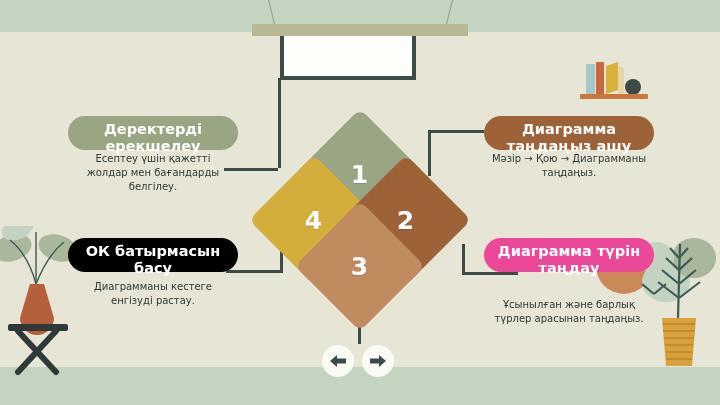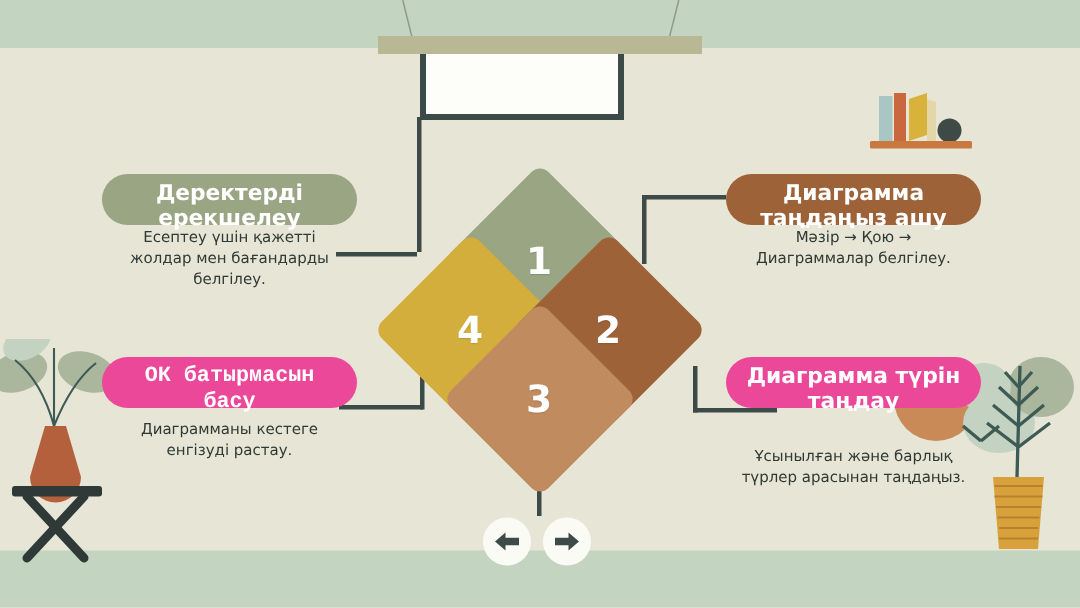--- a/index.html
+++ b/index.html
@@ -37,21 +37,21 @@
   .pill{
     display:block;border-radius:18px;color:#ffffff;font-weight:bold;
     font-size:14.5px;line-height:17px;padding:5px 10px;height:34px;
     box-sizing:border-box;overflow:visible;
   }
   .desc{
     display:block;margin-top:2px;font-size:10px;line-height:14px;color:#2f3a34;
     padding:0 6px;
   }
   .pill-sage{background:#9aa583;}
-  .pill-gold{background:#ec4899;font-family:Liberation Mono, monospace;}
+  .pill-gold{background:#000000;}
   .pill-brown{background:#9e6239;}
   .pill-clay{background:#ec4899;}
 
   
   .dia-wrap{position:absolute;left:272px;top:134px;width:176px;height:176px;}
   .dia{
     position:absolute;width:92px;height:92px;border-radius:8px;
     transform:rotate(45deg);
     display:flex;align-items:center;justify-content:center;
   }
@@ -159,21 +159,21 @@
     <span class="desc">Есептеу үшін қажетті жолдар мен бағандарды белгілеу.</span>
   </div>
 
   <div class="card" style="left:68px;top:238px;">
     <span class="pill pill-gold">ОК батырмасын басу</span>
     <span class="desc" style="margin-top:8px;">Диаграмманы кестеге енгізуді растау.</span>
   </div>
 
   <div class="card" style="left:484px;top:116px;">
     <span class="pill pill-brown">Диаграмма таңдаңыз ашу</span>
-    <span class="desc">Мәзір → Қою → Диаграммалар белгілеу.</span>
+    <span class="desc">Мәзір → Қою → Диаграмманы таңдаңыз.</span>
   </div>
 
   <div class="card" style="left:484px;top:238px;">
     <span class="pill pill-clay">Диаграмма түрін таңдау</span>
     <span class="desc" style="margin-top:26px;">Ұсынылған және барлық түрлер арасынан таңдаңыз.</span>
   </div>
 
   <div class="dia-wrap">
     <div class="dia d1">
         <span>1</span>

